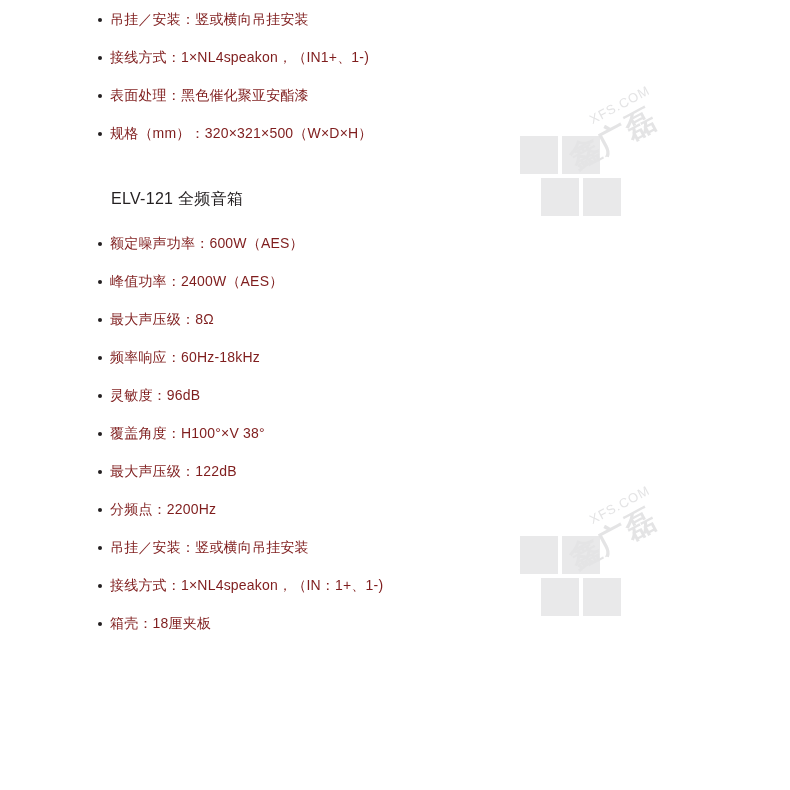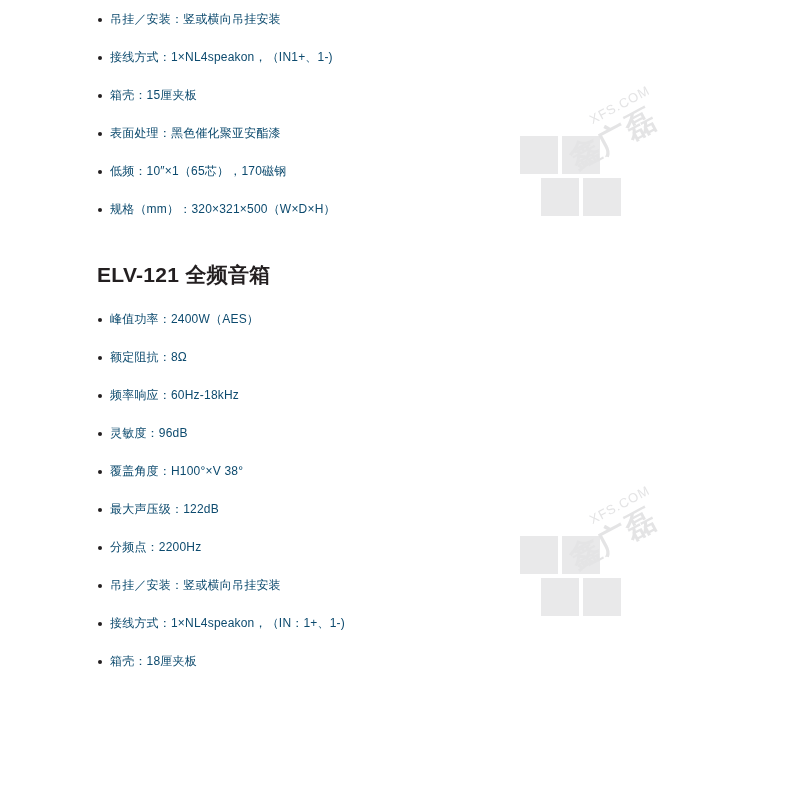--- a/index.html
+++ b/index.html
@@ -32,48 +32,48 @@
 
   ul.spec-list {
     list-style: none;
     margin: 0;
     padding: 0;
   }
 
   ul.spec-list li {
     position: relative;
     padding-left: 13px;
-    font-size: 12px;
+    font-size: 14px;
     line-height: 38px;
-    color: #0c4a6e;
+    color: #7f1d1d;
     white-space: nowrap;
     letter-spacing: 0.2px;
   }
 
   ul.spec-list li::before {
     content: "";
     position: absolute;
     left: 1px;
     top: 18px;
     width: 4px;
     height: 4px;
     background: #231f20;
     border-radius: 50%;
   }
 
   .section-gap {
     height: 32px;
   }
 
   .section-title {
-    font-size: 21px;
-    font-weight: bold;
+    font-size: 16px;
+    font-weight: normal;
     color: #231f20;
     line-height: 30px;
-    margin: 0 0 10px 0;
+    margin: 0 0 10px 14px;
     letter-spacing: 0.3px;
   }
 
   
   .wm {
     position: absolute;
     z-index: 1;
     pointer-events: none;
     opacity: 1;
   }
@@ -143,33 +143,32 @@
     </div>
     <div class="txt-sm">XFS.COM</div>
     <div class="txt-lg">鑫广磊</div>
   </div>
 
   <div class="content">
 
     <ul class="spec-list">
       <li>吊挂／安装：竖或横向吊挂安装</li>
       <li>接线方式：1×NL4speakon，（IN1+、1-)</li>
-      <li>箱壳：15厘夹板</li>
       <li>表面处理：黑色催化聚亚安酯漆</li>
-      <li>低频：10″×1（65芯），170磁钢</li>
       <li>规格（mm）：320×321×500（W×D×H）</li>
     </ul>
 
     <div class="section-gap"></div>
 
     <h2 class="section-title">ELV-121 全频音箱</h2>
 
     <ul class="spec-list">
+      <li>额定噪声功率：600W（AES）</li>
       <li>峰值功率：2400W（AES）</li>
-      <li>额定阻抗：8Ω</li>
+      <li>最大声压级：8Ω</li>
       <li>频率响应：60Hz-18kHz</li>
       <li>灵敏度：96dB</li>
       <li>覆盖角度：H100°×V 38°</li>
       <li>最大声压级：122dB</li>
       <li>分频点：2200Hz</li>
       <li>吊挂／安装：竖或横向吊挂安装</li>
       <li>接线方式：1×NL4speakon，（IN：1+、1-)</li>
       <li>箱壳：18厘夹板</li>
 
     </ul>

